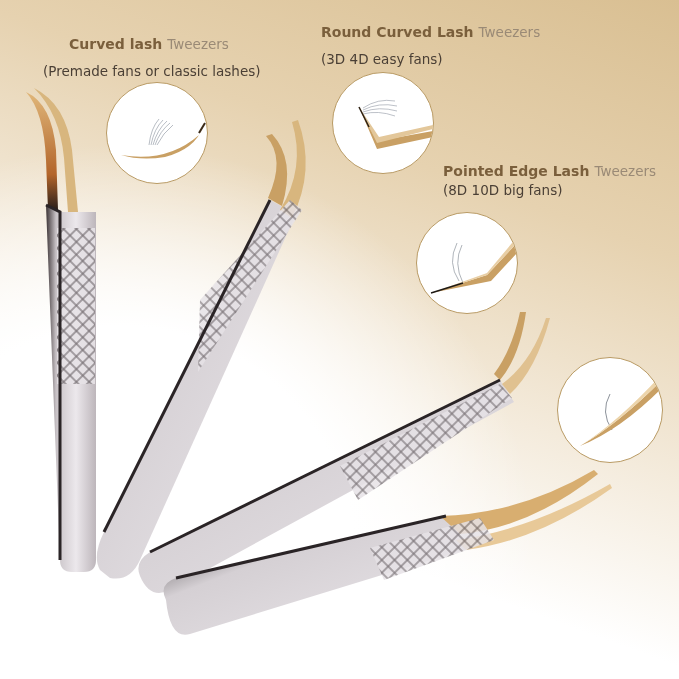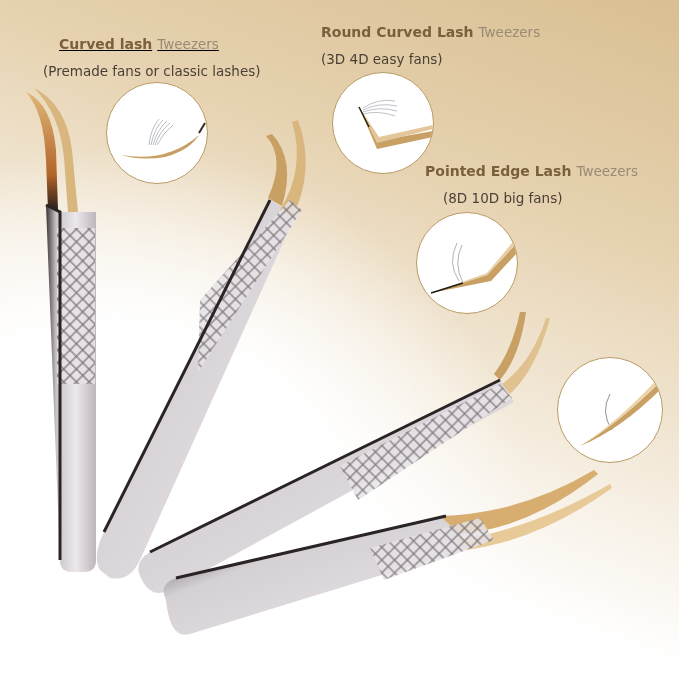--- a/index.html
+++ b/index.html
@@ -23,39 +23,39 @@
     border: 1px solid #b99a63; background: #ffffff; overflow: hidden;
   }
   .circle svg { position: absolute; left: 0; top: 0; }
   svg.art { position: absolute; left: 0; top: 0; }
 </style>
 </head>
 <body>
 
 <div class="bg"></div>
 
-<div class="label" style="left:59px; top:34px;text-decoration:underline;">
+<div class="label" style="left:69px; top:34px;">
   <span class="bold">Curved lash</span><span class="light">Tweezers</span>
 </div>
 <div class="label" style="left:43px; top:55px;">
   <span class="sub" style="margin-top:8px">(Premade fans or classic lashes)</span>
 </div>
 
 <div class="label" style="left:321px; top:22px;">
   <span class="bold">Round Curved Lash</span><span class="light">Tweezers</span>
 </div>
 <div class="label" style="left:321px; top:43px;">
   <span class="sub" style="margin-top:8px">(3D 4D easy fans)</span>
 </div>
 
-<div class="label" style="left:425px; top:161px;">
+<div class="label" style="left:443px; top:161px;">
   <span class="bold">Pointed Edge Lash</span><span class="light">Tweezers</span>
 </div>
 <div class="label" style="left:443px; top:182px;">
-  <span class="sub" style="margin-top:8px">(8D 10D big fans)</span>
+  <span class="sub" style="margin-top:0">(8D 10D big fans)</span>
 </div>
 
 <div class="circle" style="left:106px; top:82px; width:100px; height:100px;">
   <svg width="100" height="100">
     <g stroke="#9aa0aa" stroke-width="0.7" fill="none">
       <path d="M42 62 Q44 45 52 36"></path>
         <path d="M44 62 Q47 46 56 37"></path>
         <path d="M46 62 Q50 47 60 38"></path>
         <path d="M48 62 Q53 48 63 40"></path>
         <path d="M50 62 Q56 50 66 42"></path>

